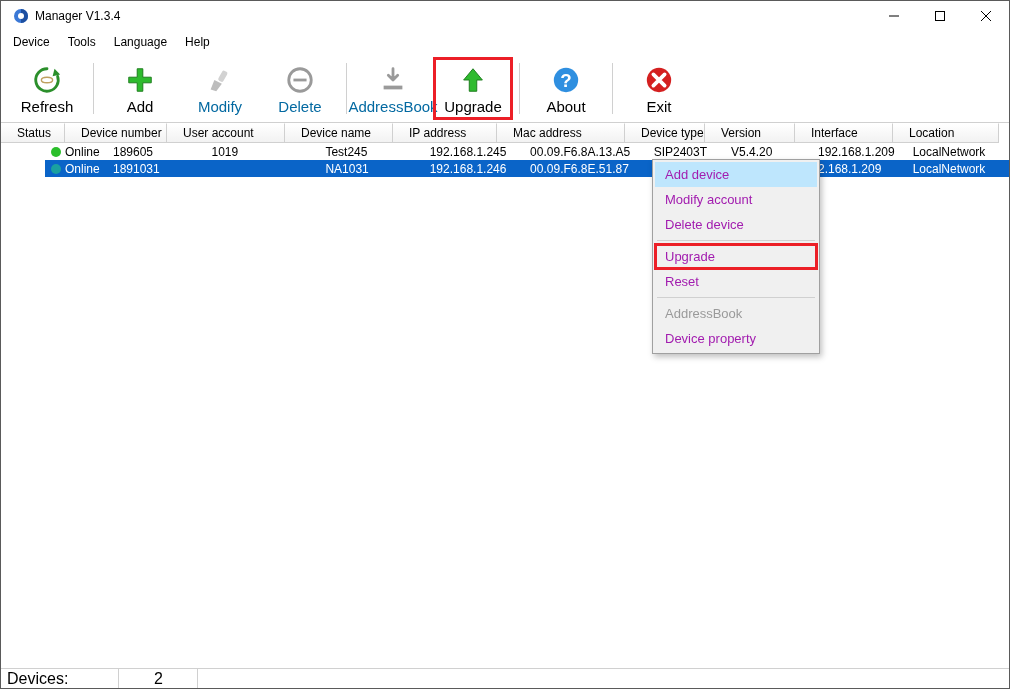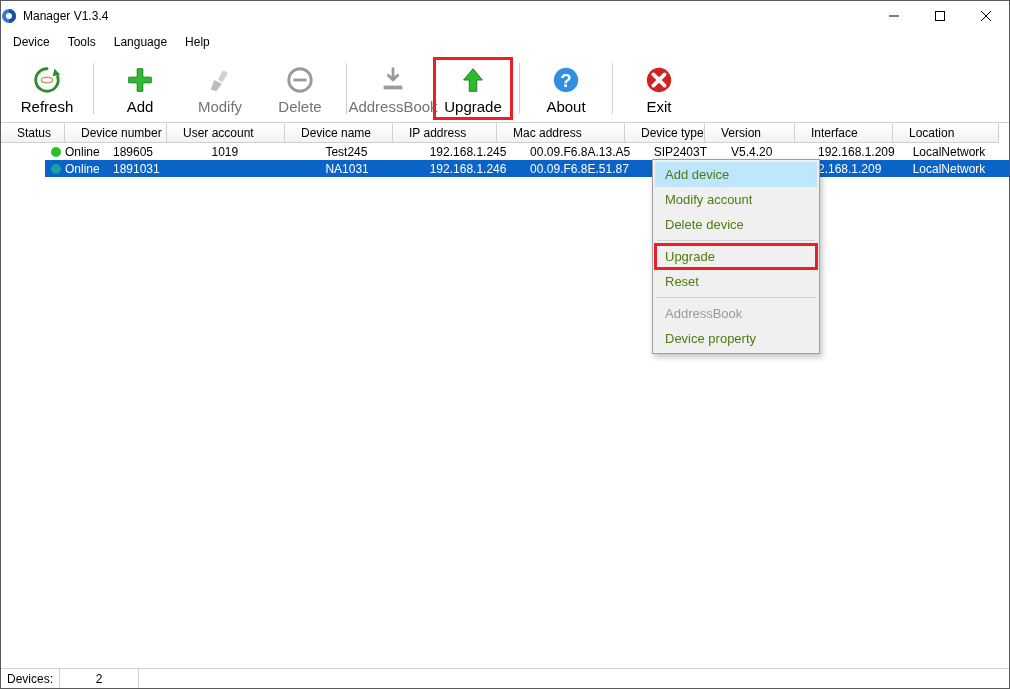--- a/index.html
+++ b/index.html
@@ -1,46 +1,46 @@
 <!DOCTYPE html>
 <html><head>
 <meta charset="utf-8">
 <style>
   * { box-sizing: border-box; }
   html, body { margin: 0; padding: 0; font-family: "Segoe UI", Tahoma, sans-serif; font-size: 12px; color: #000; background: #fff; }
   .window { width: 1010px; height: 689px; border: 1px solid #5a5a5a; display: flex; flex-direction: column; background: #fff; position: relative; }
-  .titlebar { height: 30px; display: flex; align-items: center; padding-left: 0; background: #fff; }
+  .titlebar { height: 30px; display: flex; align-items: center; padding-left: 12px; background: #fff; }
   .titlebar .app-icon { width: 16px; height: 16px; margin-right: 6px; }
   .titlebar .title { flex: 1; font-size: 12px; }
   .win-controls { display: flex; height: 100%; }
   .win-btn { width: 46px; display: flex; align-items: center; justify-content: center; color: #000; }
   .menubar { height: 22px; display: flex; align-items: center; padding: 0 4px; gap: 2px; }
   .menubar span { padding: 2px 8px; }
   .toolbar { display: flex; align-items: flex-start; padding: 4px 6px 2px 6px; gap: 0; border-bottom: 0; }
   .tool-sep { width: 1px; background: #d0d0d0; margin: 6px 6px; align-self: stretch; }
   .tool-btn { width: 80px; display: flex; flex-direction: column; align-items: center; justify-content: center; padding: 4px 2px 2px 2px; border: 3px solid transparent; }
   .tool-btn .icon-slot { width: 32px; height: 32px; display: flex; align-items: center; justify-content: center; }
   .tool-btn .tool-label { font-size: 15px; margin-top: 2px; }
-  .tool-btn.disabled .tool-label { color: #737373; }
+  .tool-btn.disabled .tool-label { color: #0369a1; }
   .tool-btn.highlight { border: 3px solid #ec1f27; }
   .table-wrap { flex: 1; overflow: hidden; position: relative; border-top: 1px solid #d0d0d0; }
   .table-head { display: flex; height: 20px; background: #fff; }
   .th { border-right: 1px solid #d0d0d0; border-bottom: 1px solid #d0d0d0; border-top: 1px solid #fff; padding: 2px 16px; font-size: 12px; overflow: hidden; white-space: nowrap; background: linear-gradient(#ffffff,#f2f2f2); }
   .table-body { position: absolute; top: 20px; left: 0; right: 0; bottom: 0; overflow: hidden; }
   .row { display: flex; height: 17px; align-items: center; margin-left: 44px; }
   .row.selected { background: #0a64c8; color: #fff; }
   .td { padding: 0 6px; font-size: 12px; overflow: hidden; white-space: nowrap; display: flex; align-items: center; gap: 4px; }
   .status-dot { width: 10px; height: 10px; border-radius: 50%; display: inline-block; }
   .cx-menu { position: absolute; width: 168px; background: #f0f0f0; border: 1px solid #a0a0a0; box-shadow: 2px 3px 6px rgba(0,0,0,0.25); padding: 2px; }
-  .cx-item { padding: 5px 10px; font-size: 13px; color: #4d7c0f; }
+  .cx-item { padding: 5px 10px; font-size: 13px; color: #a21caf; }
   .cx-item.disabled { color: #9a9a9a; }
   .cx-item.hover { background: #bee6fd; }
   .cx-sep { height: 1px; background: #d0d0d0; margin: 3px 2px; }
   .cx-item.highlight { outline: 3px solid #ec1f27; outline-offset: -2px; }
-  .statusbar { height: 20px; border-top: 1px solid #d0d0d0; display: flex; align-items: center; font-size: 12px; }
+  .statusbar { height: 20px; border-top: 1px solid #d0d0d0; display: flex; align-items: center; font-size: 16px; gap: 44px; }
   .statusbar .st-label { padding: 0 6px; }
   .statusbar .st-count { width: 80px; text-align: center; border-left: 1px solid #d0d0d0; border-right: 1px solid #d0d0d0; height: 100%; display: flex; align-items: center; justify-content: center; }
   .col0{width:64px}.col1{width:102px}.col2{width:118px}.col3{width:108px}.col4{width:104px}.col5{width:128px}.col6{width:80px}.col7{width:90px}.col8{width:98px}.col9{width:106px}
   svg { display: block; }
 </style>
 </head>
 <body>
 
 <div class="window">
 

